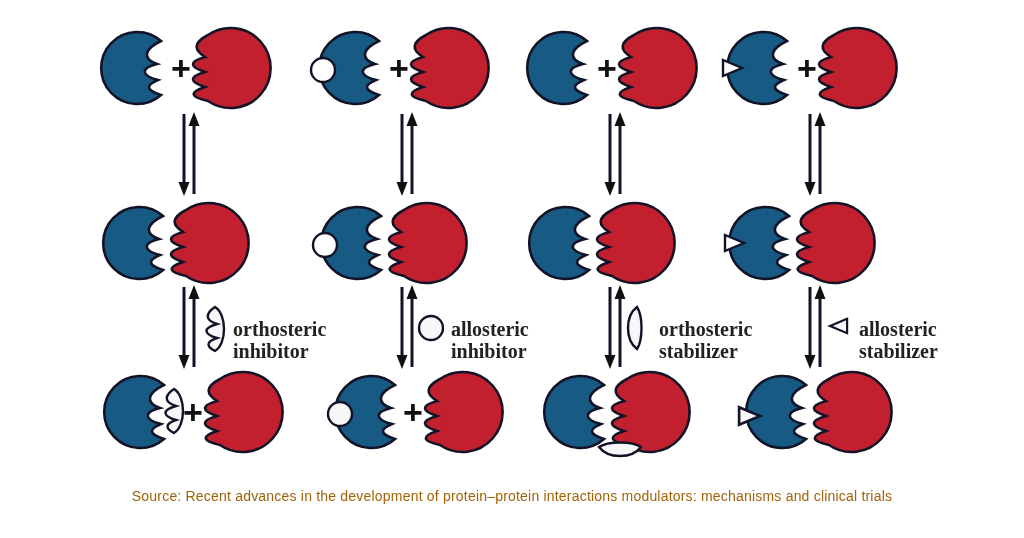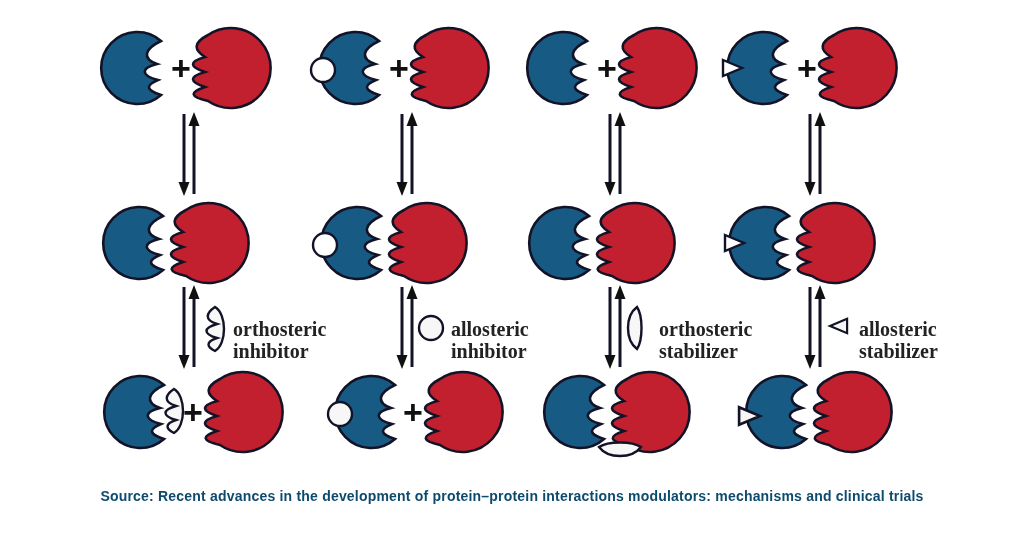--- a/index.html
+++ b/index.html
@@ -157,15 +157,15 @@
         <g transform="translate(0,412)">
           <use href="#protA" x="-33" fill="#175a83"></use>
           <use href="#triR" transform="translate(-66,4) scale(1.1)" fill="#f7f7f7"></use>
           <use href="#protB" x="37" fill="#c2202e"></use>
         </g>
       </g>
 
     </g>
   </svg>
 
-  <div class="caption" style="color:#0c4a6e;font-weight:bold;">Source: Recent advances in the development of protein–protein interactions modulators: mechanisms and clinical trials</div>
+  <div class="caption" style="color:#a16207;">Source: Recent advances in the development of protein–protein interactions modulators: mechanisms and clinical trials</div>
 
 </div>
 
 </body></html>

